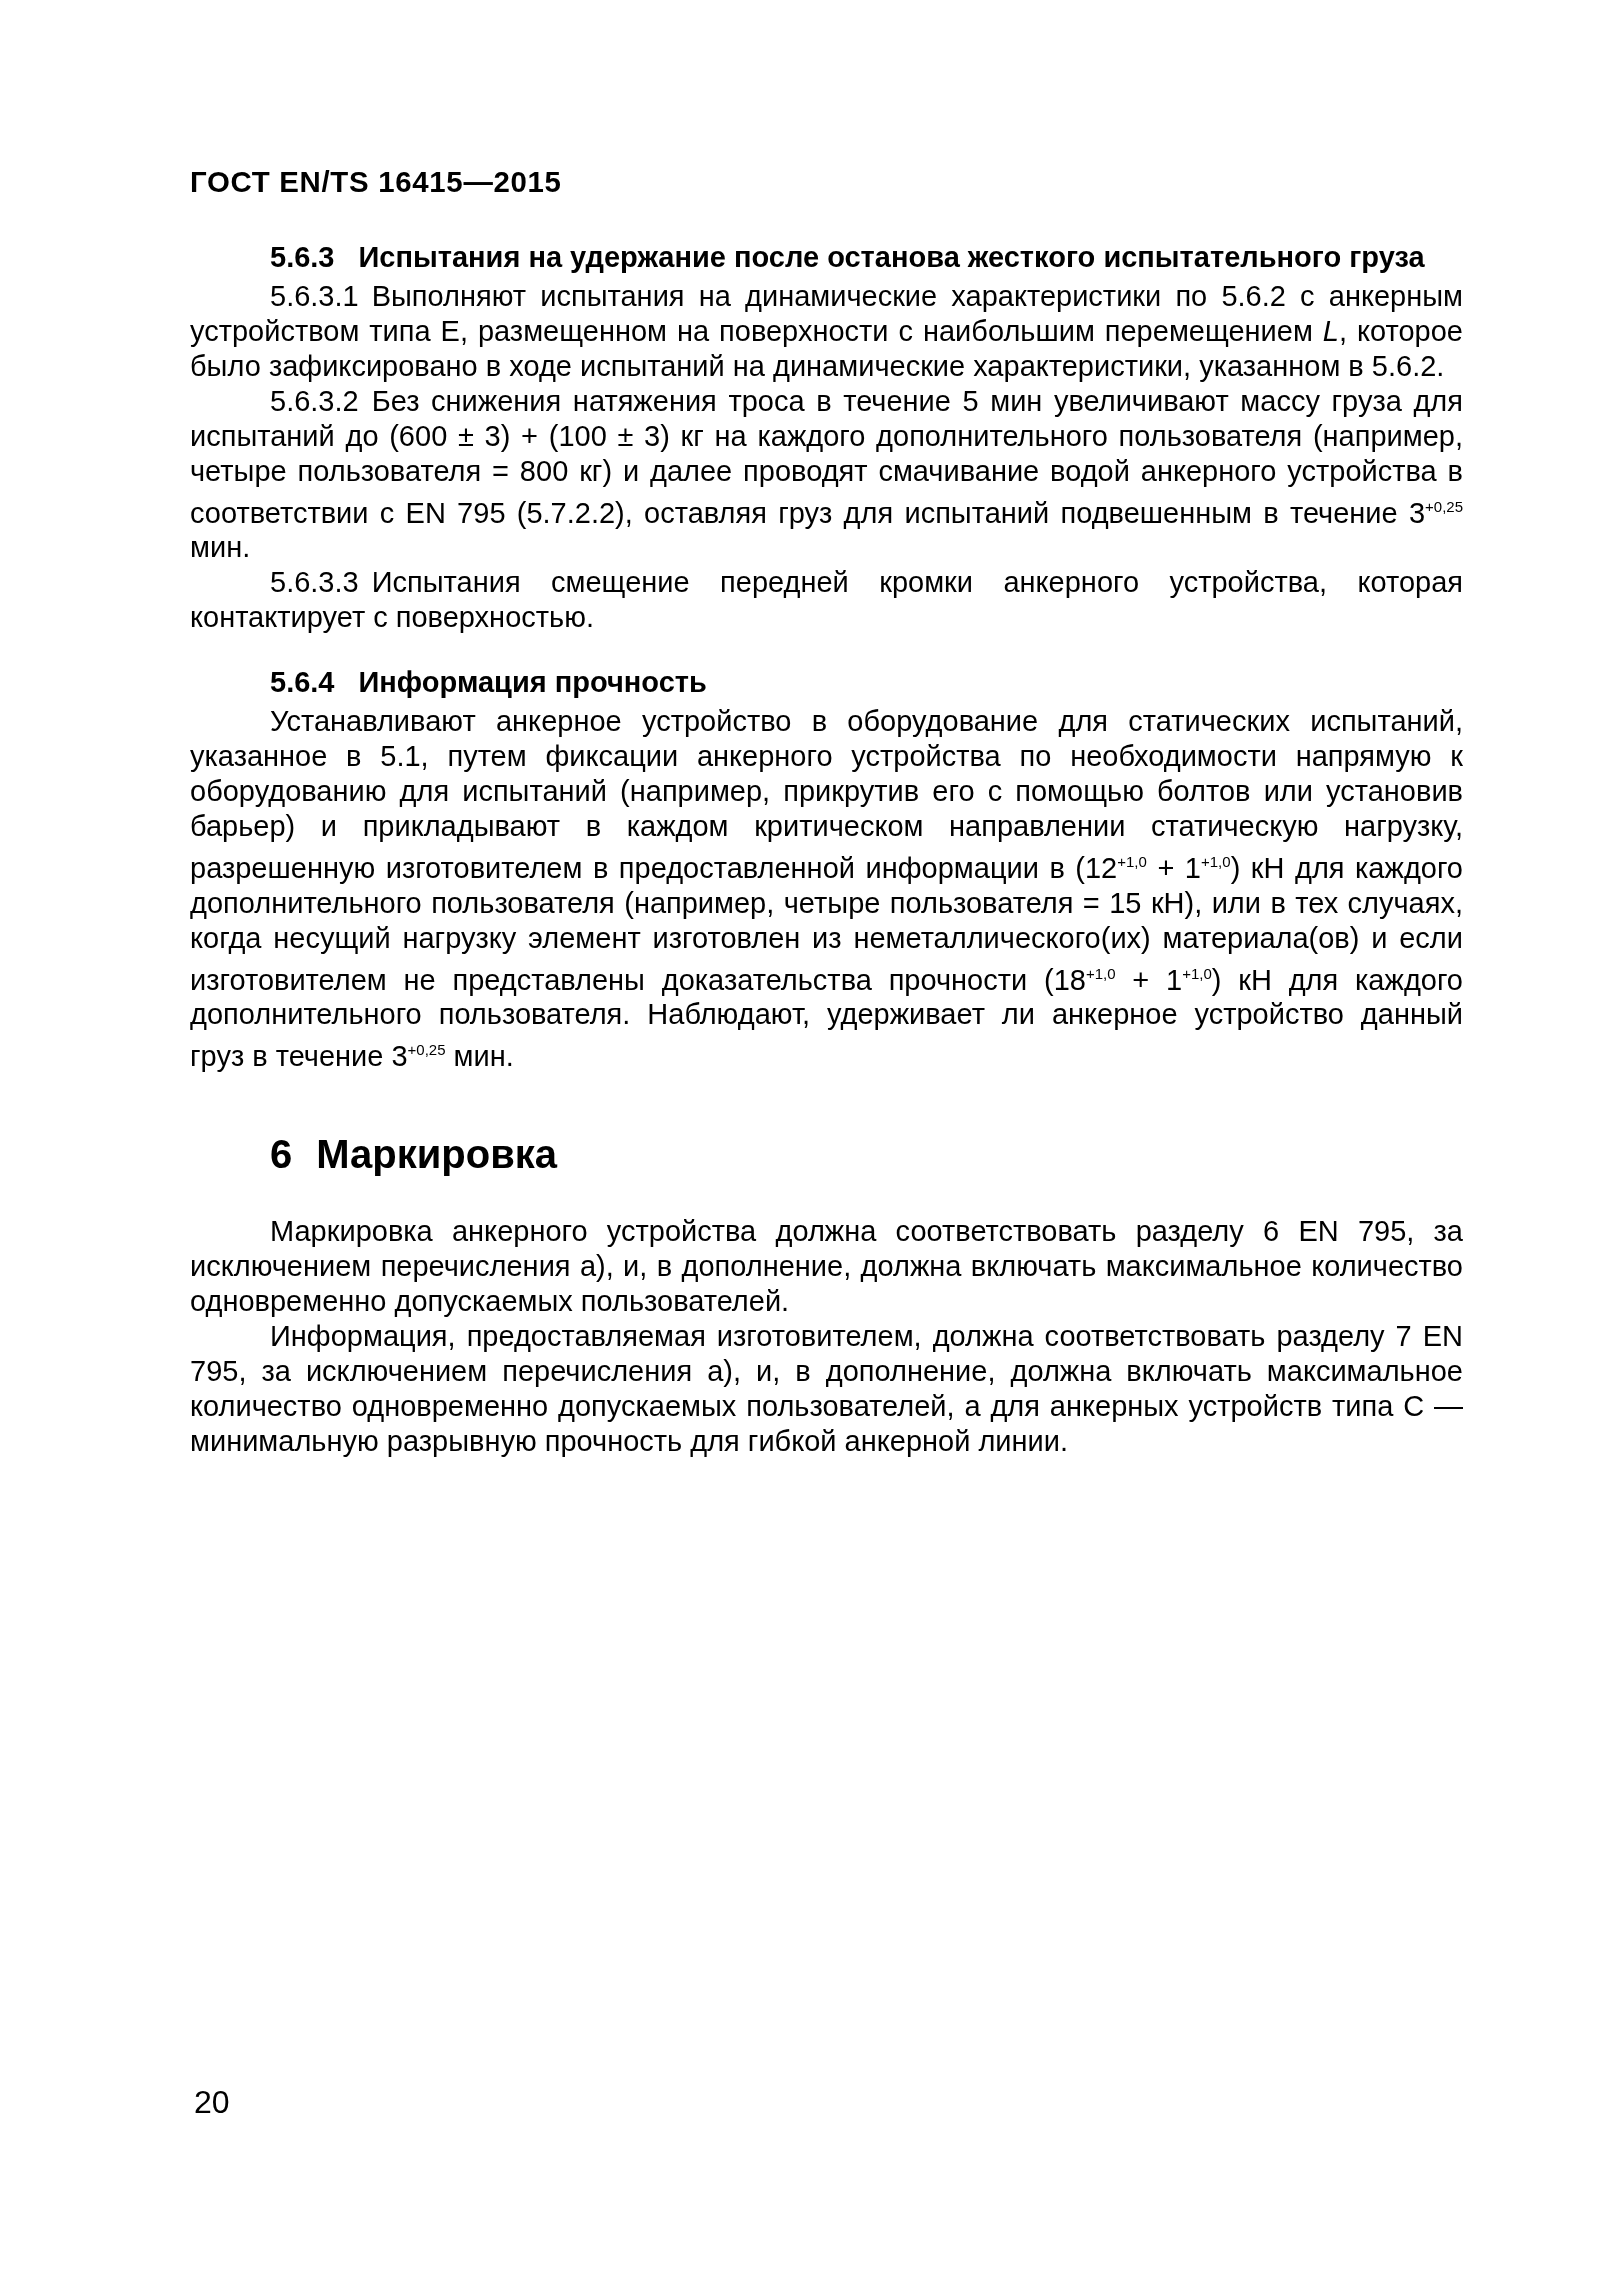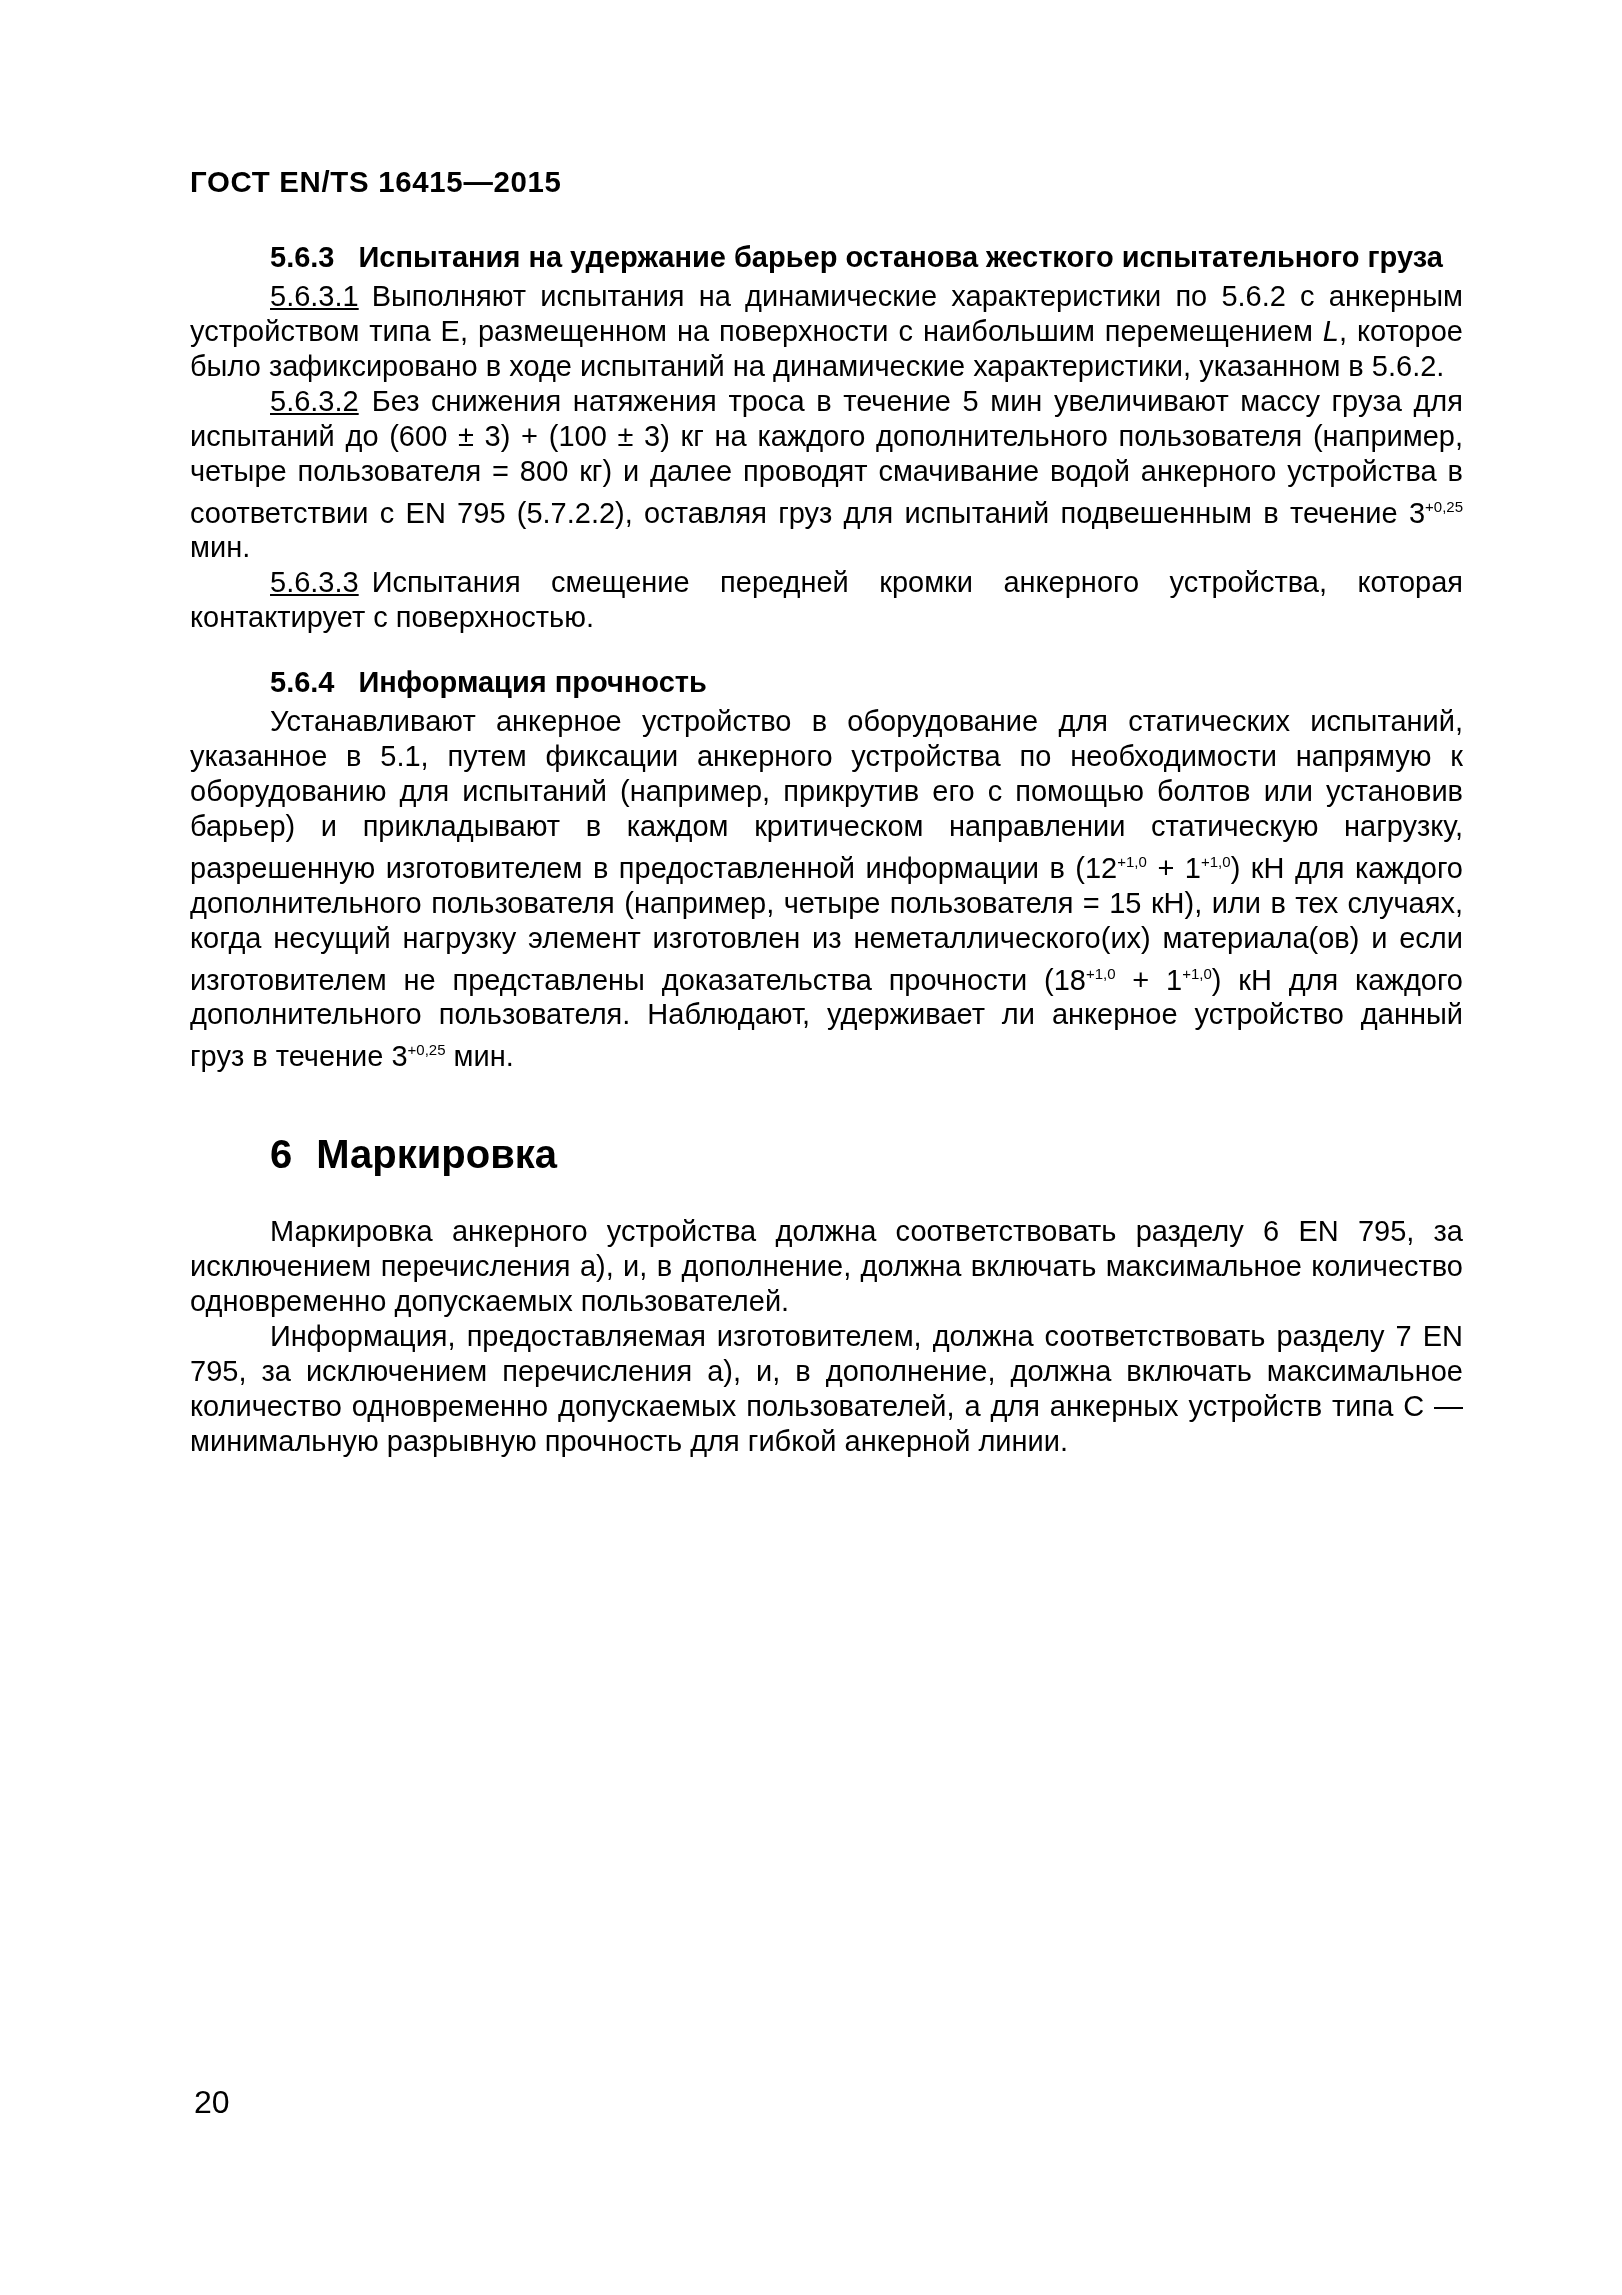--- a/index.html
+++ b/index.html
@@ -51,21 +51,21 @@
     text-indent: 80px;
     margin: 59px 0 39px 0;
   }
   .para {
     font-size: 29px;
     line-height: 35px;
     text-align: justify;
     text-indent: 80px;
     margin: 0;
   }
-  .pnum { margin-right: 13px; text-decoration: underline; }
+  .pnum { margin-right: 13px; }
   .hnum { margin-right: 24px; }
   .sup {
     font-size: 15px;
     vertical-align: 10.5px;
     letter-spacing: 0;
   }
   .it { font-style: italic; }
   .footer {
     position: absolute;
     left: 194px;
@@ -78,21 +78,21 @@
 <body>
 
 <div class="page">
   <div class="content">
 
     <div class="doc-header">
       <span>ГОСТ EN/TS 16415—2015</span>
     </div>
 
     <div class="h2">
-      <span class="hnum">5.6.3</span><span>Испытания на удержание барьер останова жесткого испытательного груза</span>
+      <span class="hnum">5.6.3</span><span>Испытания на удержание после останова жесткого испытательного груза</span>
     </div>
 
     <p class="para">
       <span class="pnum">5.6.3.1</span><span>Выполняют испытания на динамические характеристики по 5.6.2 с анкерным устройством типа Е, размещенном на поверхности с наибольшим перемещением </span><span class="it">L</span><span>, которое было зафиксировано в ходе испытаний на динамические характеристики, указанном в 5.6.2.</span>
     </p>
 
     <p class="para">
       <span class="pnum">5.6.3.2</span><span>Без снижения натяжения троса в течение 5 мин увеличивают массу груза для испытаний до (600 ± 3) + (100 ± 3) кг на каждого дополнительного пользователя (например, четыре пользователя = 800 кг) и далее проводят смачивание водой анкерного устройства в соответствии с EN 795 (5.7.2.2), оставляя груз для испытаний подвешенным в течение 3</span><span class="sup">+0,25</span><span> мин.</span>
     </p>
 

